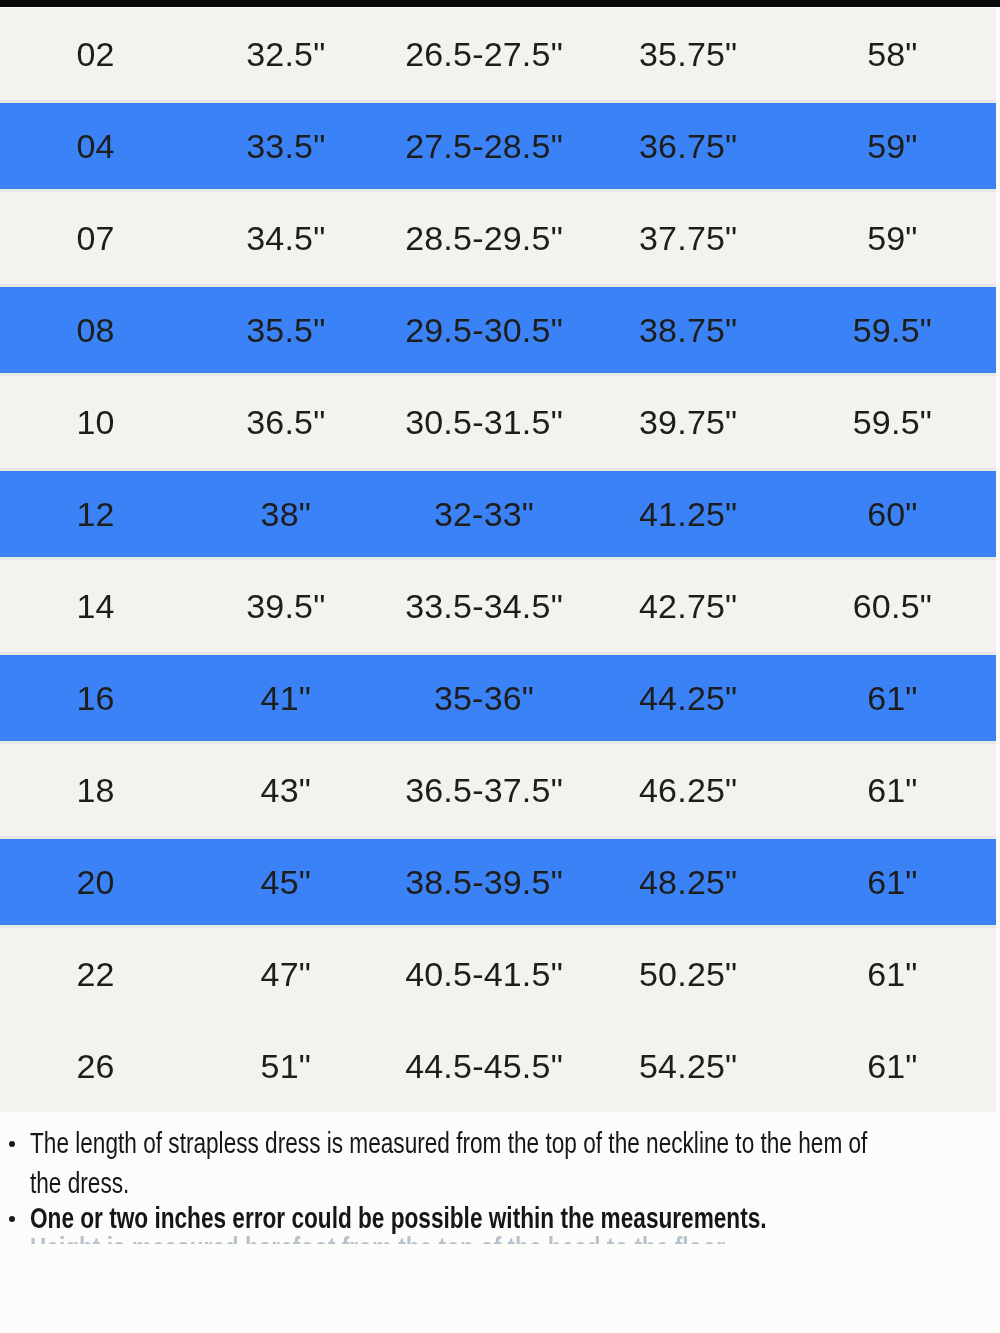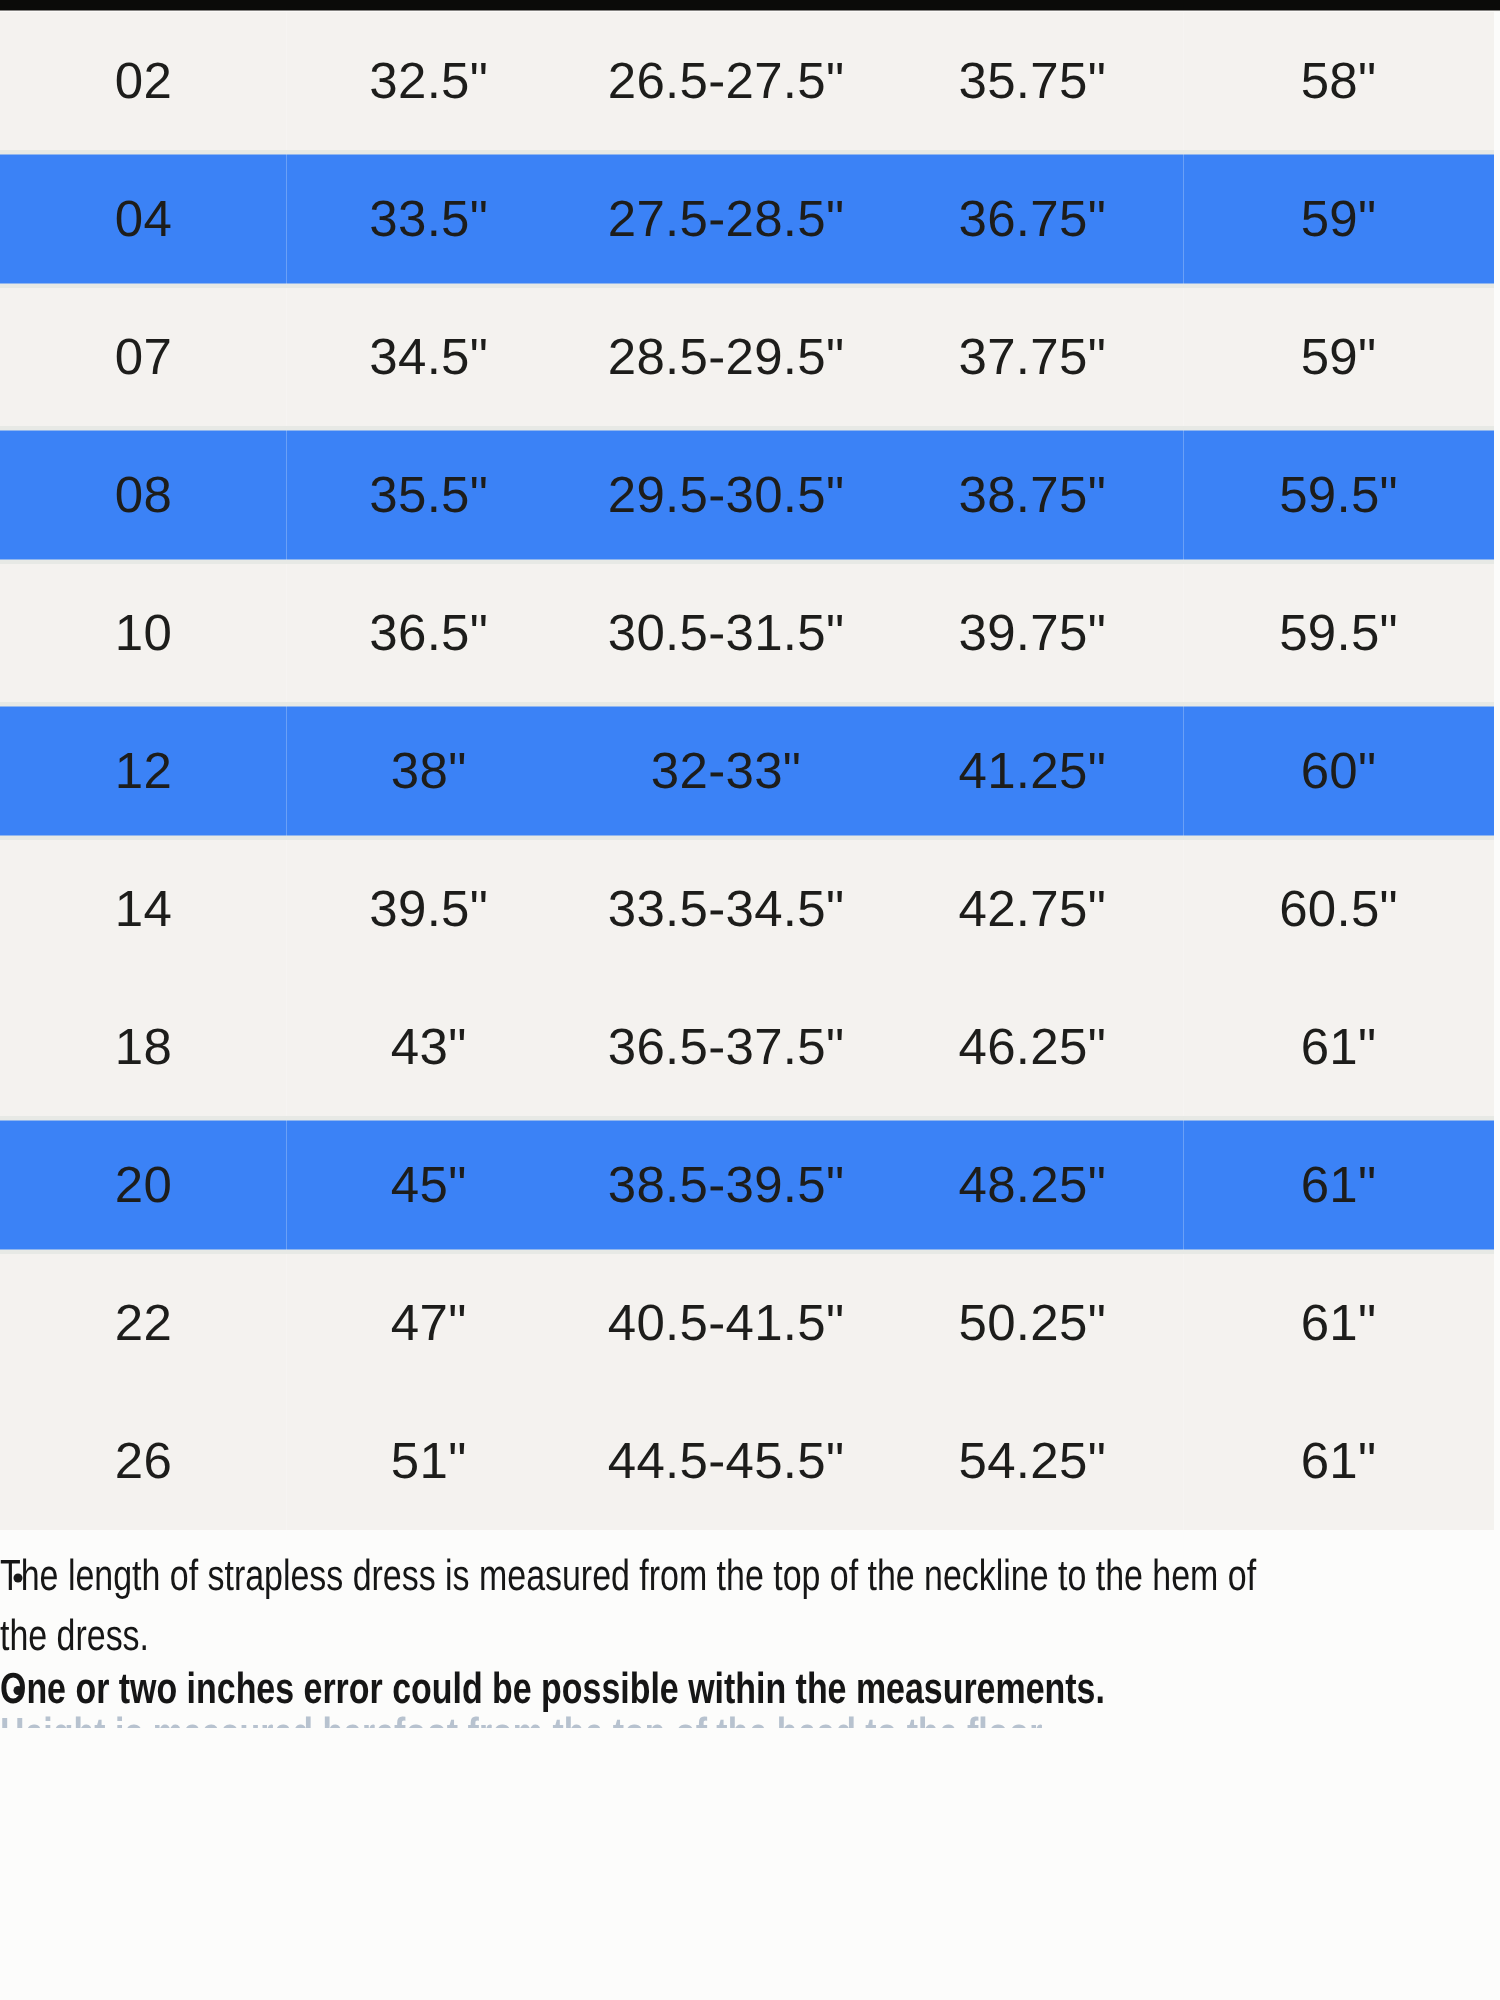--- a/index.html
+++ b/index.html
@@ -27,21 +27,21 @@
     letter-spacing:0.2px;
   }
   table.size-table tr{height:92px;padding-left:45px;}
   tr.light{background:#f4f2ef;}
   tr.dark{
     background:#3b82f6;
     box-shadow:inset 0 3px 0 #e7e9e5, inset 0 -3px 0 #e7e9e5;
   }
 
   .notes{position:relative;padding-top:11px;background:#fcfcfb;}
-  .note{position:relative;}
+  .note{position:relative;padding-left:30px;}
   .note .dot{
     position:absolute;left:9px;
     width:6px;height:6px;border-radius:50%;
     background:#1a1a1a;
   }
   .note.first .dot{top:18px;}
   .note.second .dot{top:13px;}
   .note-lines{
     transform:scaleX(0.78);
     transform-origin:0 0;
@@ -115,20 +115,27 @@
           <td>41.25"</td>
           <td>60"</td>
         </tr>
         <tr class="light">
           <td>14</td>
           <td>39.5"</td>
           <td>33.5-34.5"</td>
           <td>42.75"</td>
           <td>60.5"</td>
         </tr>
+        <tr class="dark">
+          <td>16</td>
+          <td>41"</td>
+          <td>35-36"</td>
+          <td>44.25"</td>
+          <td>61"</td>
+        </tr>
         <tr class="light">
           <td>18</td>
           <td>43"</td>
           <td>36.5-37.5"</td>
           <td>46.25"</td>
           <td>61"</td>
         </tr>
         <tr class="dark">
           <td>20</td>
           <td>45"</td>

